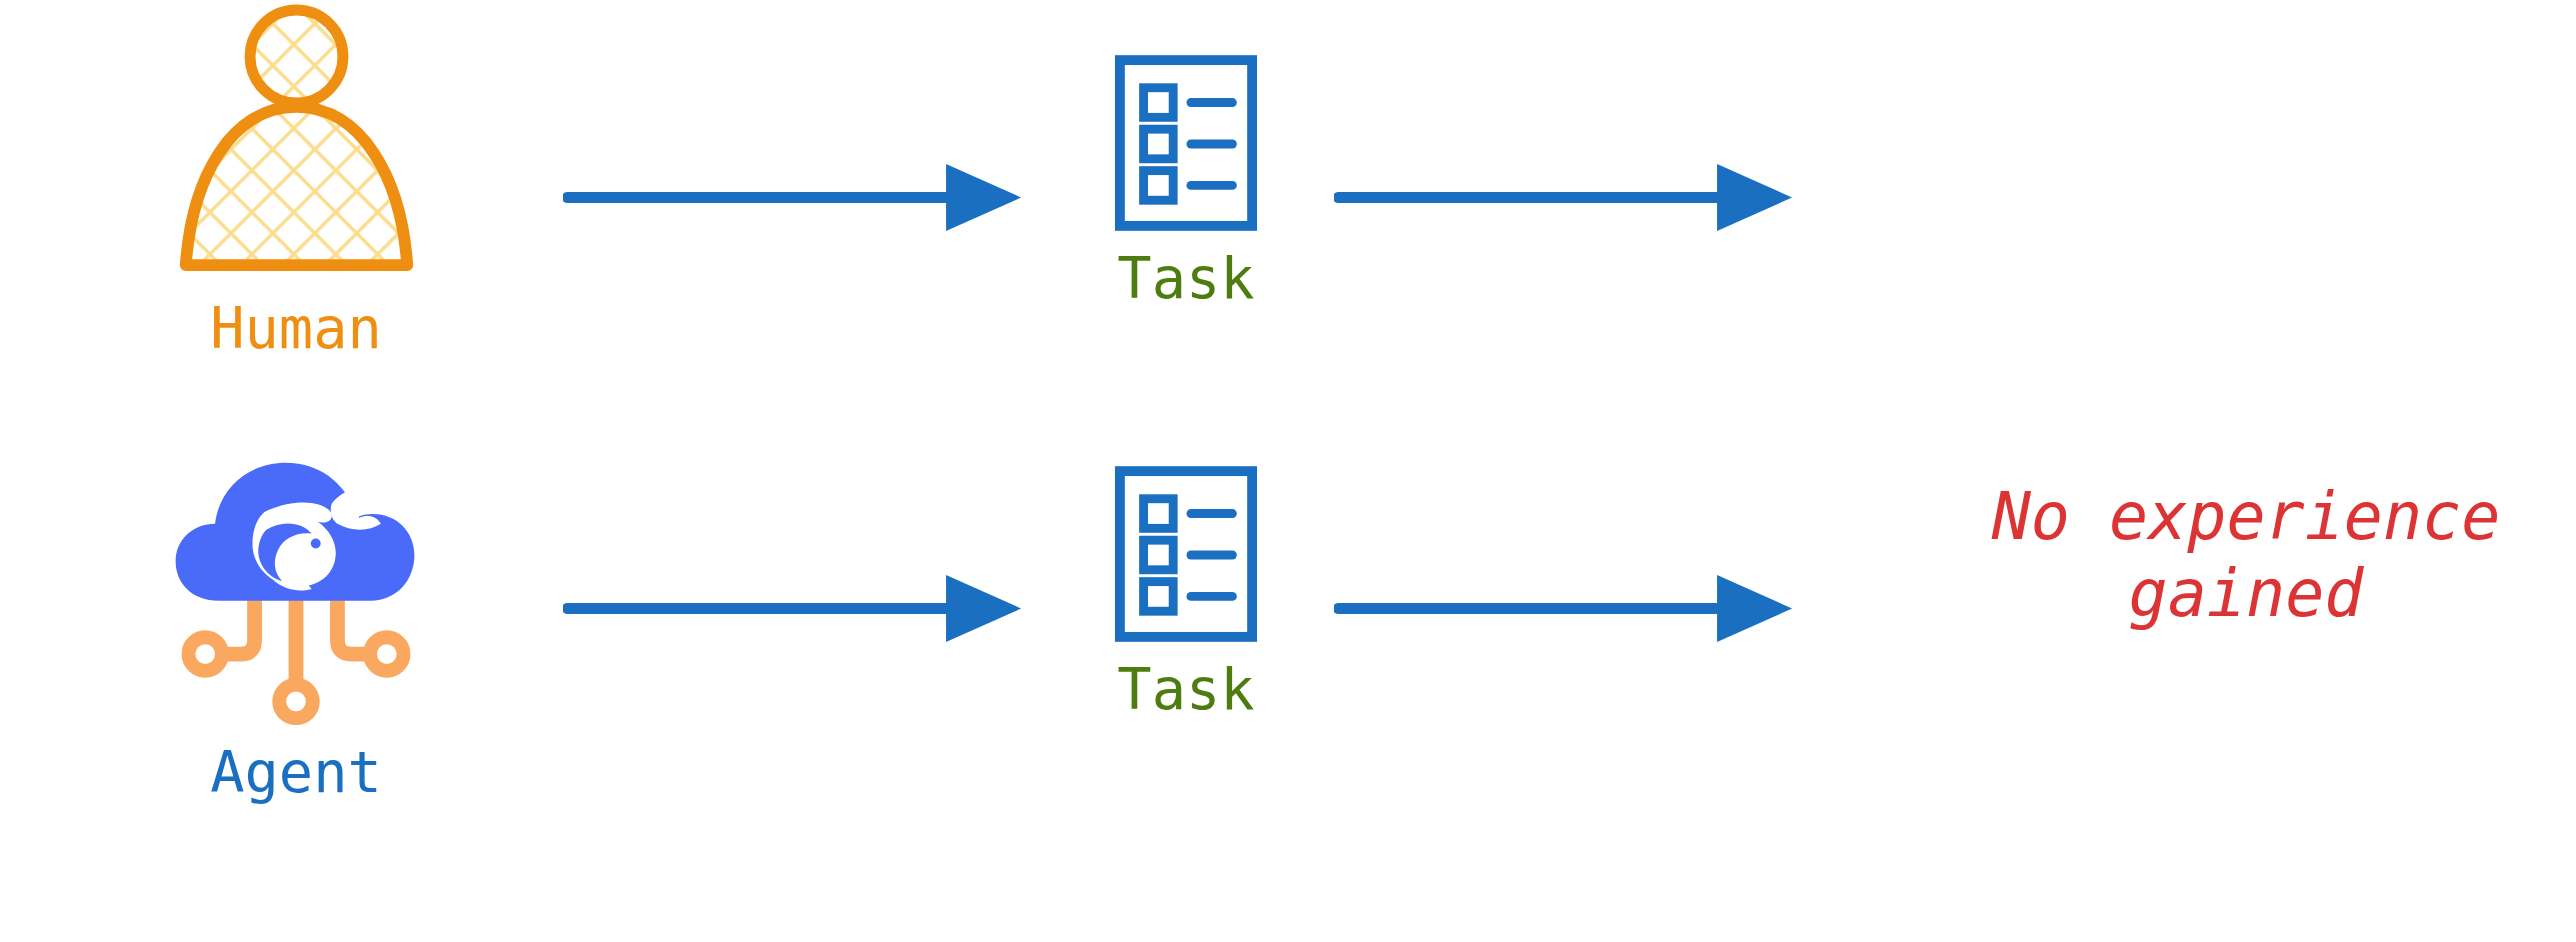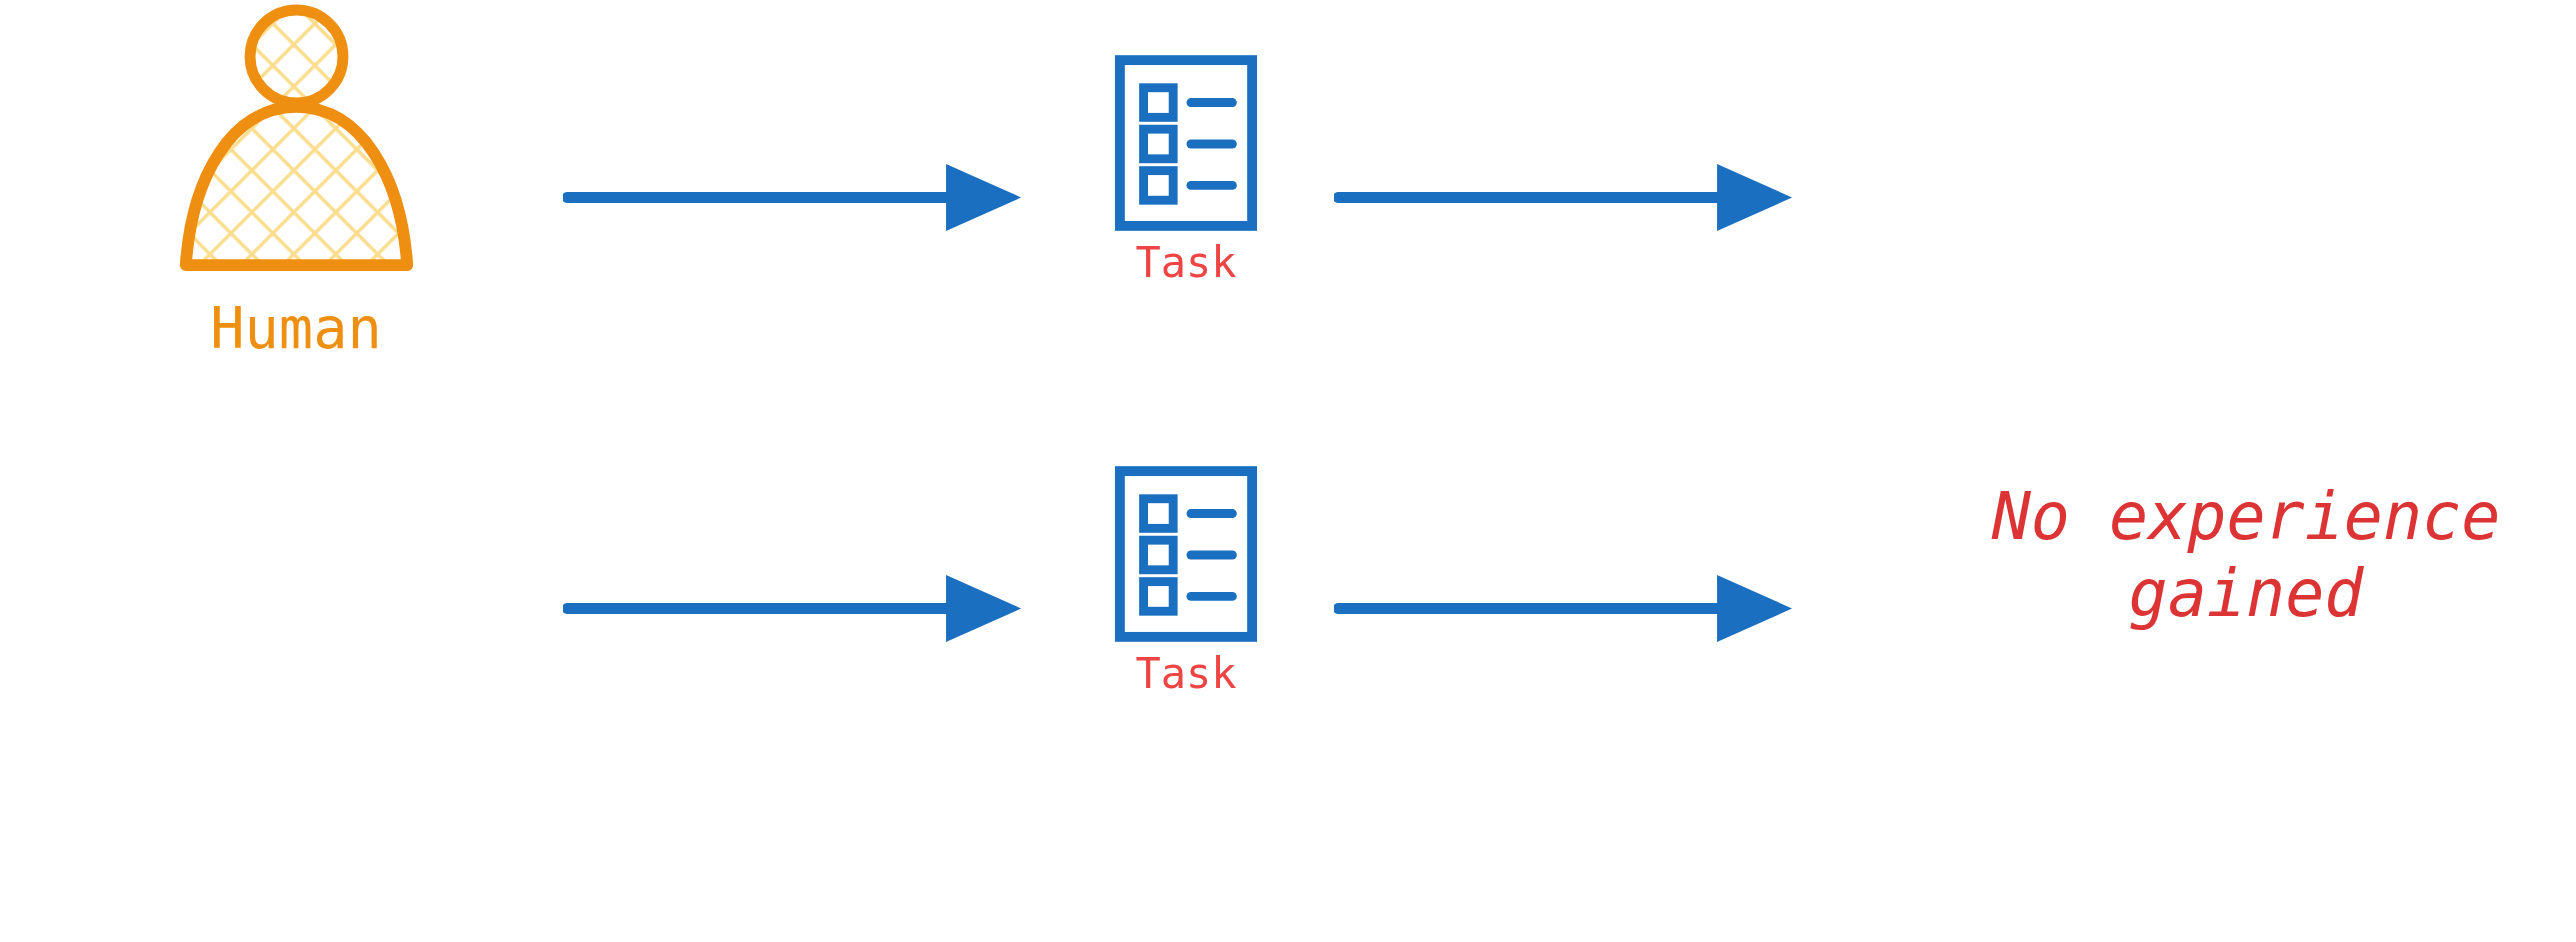--- a/index.html
+++ b/index.html
@@ -55,24 +55,24 @@
 
   
   .task {
     position: absolute;
     width: 356px;
     text-align: center;
   }
   .task-icon { display: block; margin: 0 auto; }
   .task-label {
     display: block;
-    margin-top: 10px;
-    font-size: 42px;
+    margin-top: 18px;
+    font-size: 57px;
     line-height: 1.0;
-    color: #ef4444;
+    color: #4d7c0f;
     font-family: "DejaVu Sans Mono", "Liberation Mono", monospace;
     white-space: nowrap;
   }
 
   
   .outcome {
     position: absolute;
     width: 790px;
     text-align: center;
     font-size: 65px;
@@ -130,20 +130,75 @@
 
     <svg class="arrow" style="left:1334px; top:148px;" width="464" height="99" viewBox="0 0 470 100">
       <line x1="4" y1="50" x2="398" y2="50" stroke="#1b6fc0" stroke-width="11" stroke-linecap="round"></line>
       <polygon points="388,16 464,50 388,84" fill="#1b6fc0"></polygon>
     </svg>
 
   </div>
 
   <div class="row" id="row-agent">
 
+    <div class="actor" style="top:0px;">
+      <svg class="actor-icon" width="296" height="296" viewBox="0 0 300 300">
+
+        <g fill="none" stroke="#faa85f" stroke-width="15" stroke-linecap="round" stroke-linejoin="round">
+
+          <path d="M 108 165 L 108 208 Q 108 222 94 222 L 76 222"></path>
+
+          <path d="M 150 165 L 150 252"></path>
+
+          <path d="M 192 165 L 192 208 Q 192 222 206 222 L 224 222"></path>
+        </g>
+
+        <circle cx="58" cy="222" r="17" fill="none" stroke="#faa85f" stroke-width="14"></circle>
+        <circle cx="242" cy="222" r="17" fill="none" stroke="#faa85f" stroke-width="14"></circle>
+        <circle cx="150" cy="270" r="17" fill="none" stroke="#faa85f" stroke-width="14"></circle>
+
+        <path d="M 72 168
+                 C 44 168 28 150 28 128
+                 C 28 106 46 90 68 90
+                 C 72 54 102 28 140 28
+                 C 176 28 204 52 211 84
+                 C 216 81 222 80 228 80
+                 C 252 80 270 98 270 122
+                 C 270 147 252 168 226 168 Z" fill="#4a6bfa"></path>
+
+        <g fill="#ffffff">
+          <path d="M 118 78
+                   C 150 62 182 68 186 80
+                   C 188 88 178 90 172 88
+                   C 184 96 192 110 190 124
+                   C 188 142 172 154 152 154
+                   C 128 154 108 136 106 114
+                   C 105 98 110 85 118 78 Z"></path>
+          <path d="M 186 70
+                   C 196 56 212 52 222 58
+                   C 214 66 212 76 214 84
+                   C 222 80 232 82 236 90
+                   C 224 98 206 98 192 90
+                   C 186 86 184 77 186 70 Z"></path>
+          <path d="M 128 148
+                   C 138 156 152 160 166 156
+                   C 158 146 146 142 134 142
+                   C 130 143 128 145 128 148 Z"></path>
+          <circle cx="170" cy="110" r="5" fill="#4a6bfa"></circle>
+        </g>
+
+        <path d="M 120 96
+                 C 136 86 156 88 166 100
+                 C 152 98 138 104 132 116
+                 C 126 128 128 140 136 148
+                 C 120 144 110 128 112 114
+                 C 113 106 116 100 120 96 Z" fill="#4a6bfa"></path>
+      </svg>
+      <span class="actor-label label-agent">Agent</span>
+    </div>
 
     <svg class="arrow" style="left:563px; top:124px;" width="464" height="99" viewBox="0 0 470 100">
       <line x1="4" y1="50" x2="398" y2="50" stroke="#1b6fc0" stroke-width="11" stroke-linecap="round"></line>
       <polygon points="388,16 464,50 388,84" fill="#1b6fc0"></polygon>
     </svg>
 
     <div class="task" style="left:1008px; top:30px;">
       <svg class="task-icon" width="148" height="178" viewBox="0 0 150 180">
         <rect x="8" y="6" width="134" height="168" fill="#ffffff" stroke="#1b6fc0" stroke-width="10"></rect>
         <rect x="32" y="34" width="30" height="30" fill="#ffffff" stroke="#1b6fc0" stroke-width="9"></rect>

